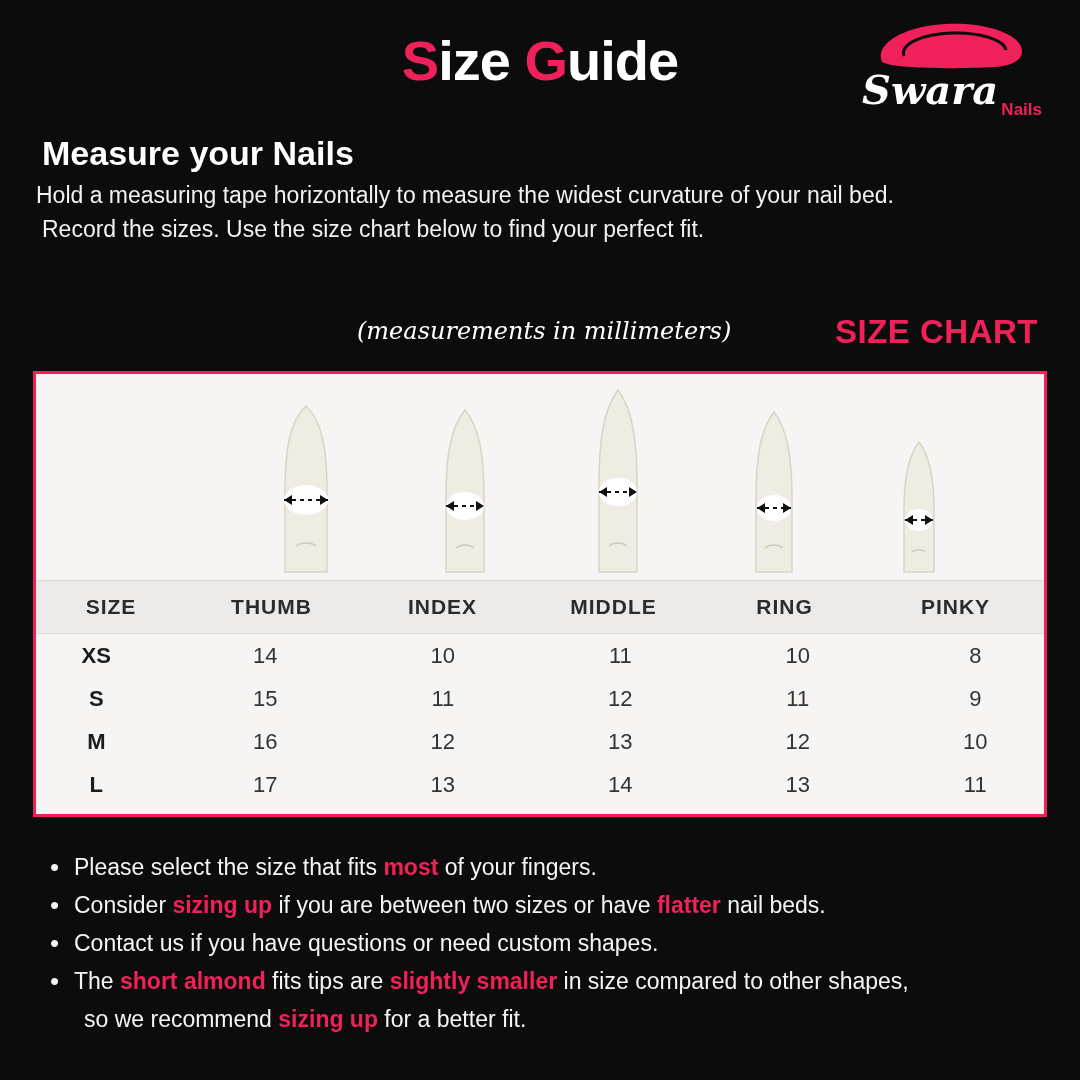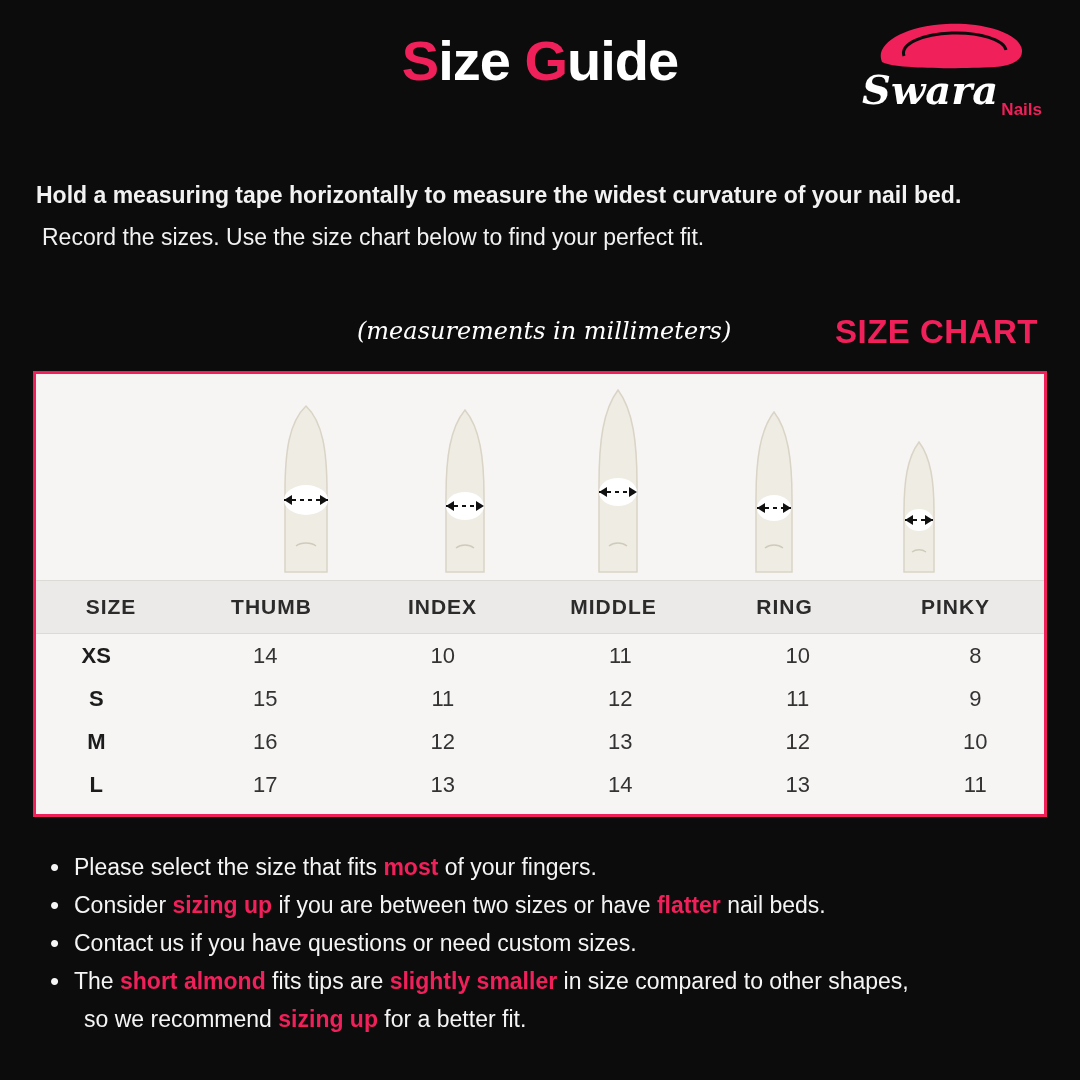--- a/index.html
+++ b/index.html
@@ -36,24 +36,24 @@
     font-size: 17px; font-weight: bold; color: #f0205a; margin-left: 36px;
   }
 
   
   .measure-title {
     position: absolute; top: 134px; left: 42px;
     font-size: 34px; font-weight: bold; color: #ffffff;
   }
   .measure-line1 {
     position: absolute; top: 182px; left: 36px;
-    font-size: 23px; color: #f2f2f2; font-weight: 700;
+    font-size: 23px; color: #f2f2f2; font-weight: 400;
   }
   .measure-line2 {
-    position: absolute; top: 224px; left: 42px;
+    position: absolute; top: 216px; left: 42px;
     font-size: 23px; color: #f2f2f2; font-weight: 300;
   }
 
   .mm-note {
     position: absolute; top: 317px; left: 357px;
     font-family: "DejaVu Serif", serif; font-style: italic;
     font-size: 24px; color: #ffffff;
   }
   .size-chart-label {
     position: absolute; top: 313px; right: 42px;
@@ -115,20 +115,21 @@
     <div class="logo-mark">
       <svg width="150" height="48" viewBox="0 0 150 48">
         <path d="M8,40 C0,22 30,4 72,2 C112,0 146,12 148,28 C149,38 138,44 120,45 C84,47 20,47 8,40 Z" fill="#f0205a"></path>
         <path d="M30,34 C26,22 48,12 78,11 C106,10 130,18 132,28" fill="none" stroke="#0c0c0c" stroke-width="3"></path>
       </svg>
     </div>
     <div class="logo-word">Swara</div>
     <div class="logo-sub">Nails</div>
   </div>
 
+  <div class="measure-title">Measure your Nails</div>
   <div class="measure-line1">Hold a measuring tape horizontally to measure the widest curvature of your nail bed.</div>
   <div class="measure-line2">Record the sizes. Use the size chart below to find your perfect fit.</div>
 
   <div class="mm-note">(measurements in millimeters)</div>
   <div class="size-chart-label">SIZE CHART</div>
 
   <div class="card">
 
     <div class="nails-area">
 
@@ -242,21 +243,21 @@
   </div>
 
   <div class="notes">
     <div class="note">
       <span>Please select the size that fits </span><b>most</b><span> of your fingers.</span>
     </div>
     <div class="note">
       <span>Consider </span><b>sizing up</b><span> if you are between two sizes or have </span><b>flatter</b><span> nail beds.</span>
     </div>
     <div class="note">
-      <span>Contact us if you have questions or need custom sizes.</span>
+      <span>Contact us if you have questions or need custom shapes.</span>
     </div>
     <div class="note">
       <span>The </span><b>short almond</b><span> fits tips are </span><b>slightly smaller</b><span> in size compared to other shapes,</span>
       <span class="cont"><span>so we recommend </span><b>sizing up</b><span> for a better fit.</span></span>
     </div>
   </div>
 
 </div>
 
 </body></html>

